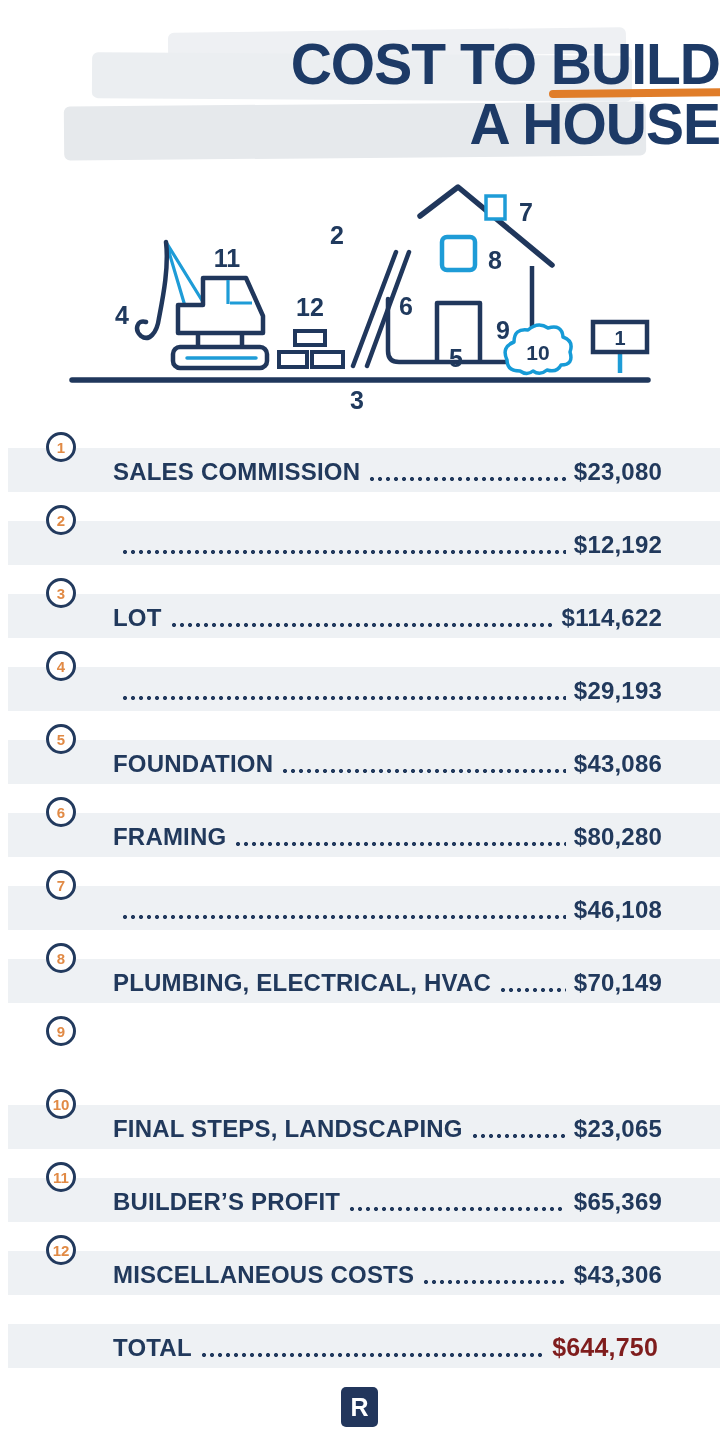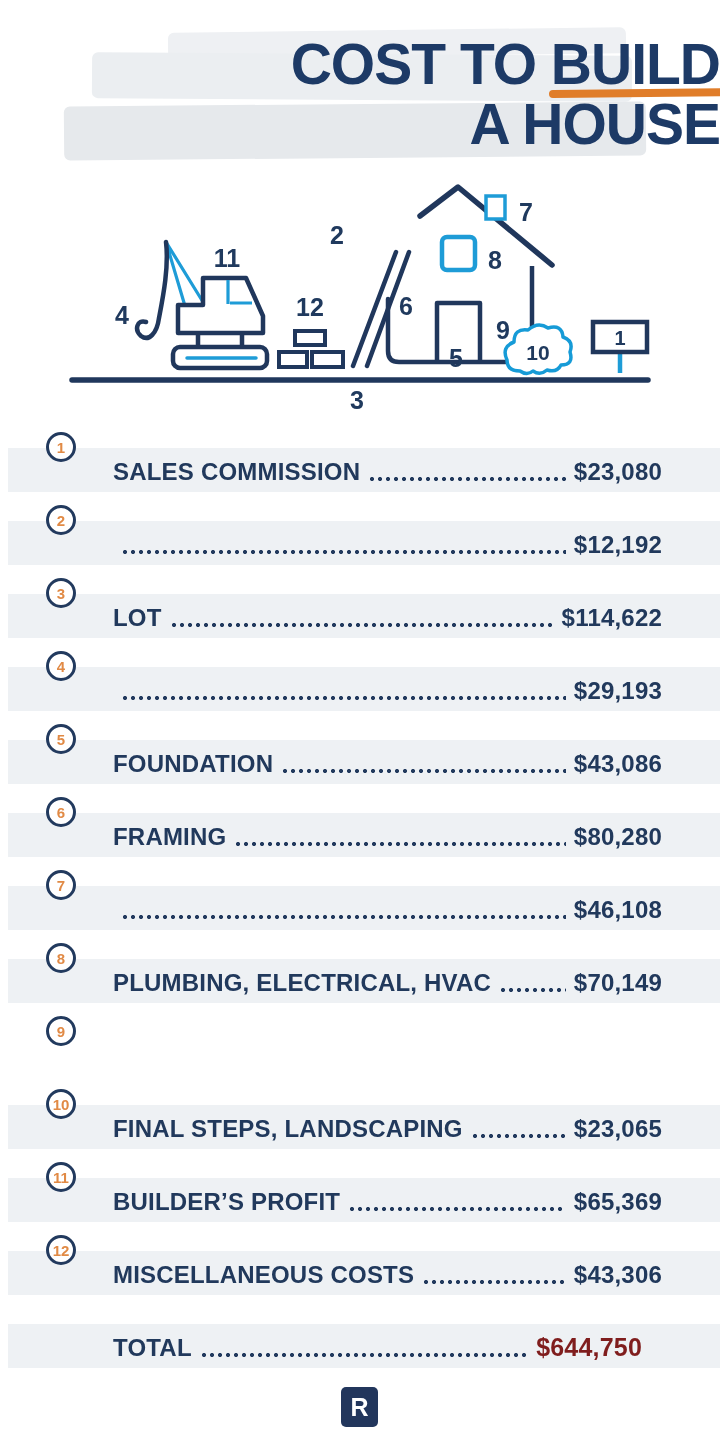--- a/index.html
+++ b/index.html
@@ -50,21 +50,21 @@
   .lbl,.val{
     font-size:24px;font-weight:800;color:#21395c;letter-spacing:.2px;white-space:nowrap;
     padding-top:3px;
   }
   .leader{
     flex:1;align-self:stretch;margin:0 8px;
     background-image:radial-gradient(circle,#223a5e 1.8px,transparent 2.3px);
     background-size:8px 8px;background-repeat:repeat-x;
     background-position:left bottom 9px;
   }
-  .row.total .stripe{padding-right:78px;}
+  .row.total .stripe{padding-right:62px;}
   .row.total .val{color:#7f1d1d;font-size:25px;text-align:right;}
 
   
   .logo{
     position:absolute;top:1387px;left:341px;width:37px;height:40px;
     background:#22365c;border-radius:5px;display:flex;align-items:center;justify-content:center;
     color:#ffffff;font-size:25px;font-weight:800;
   }
 </style>
 </head>

